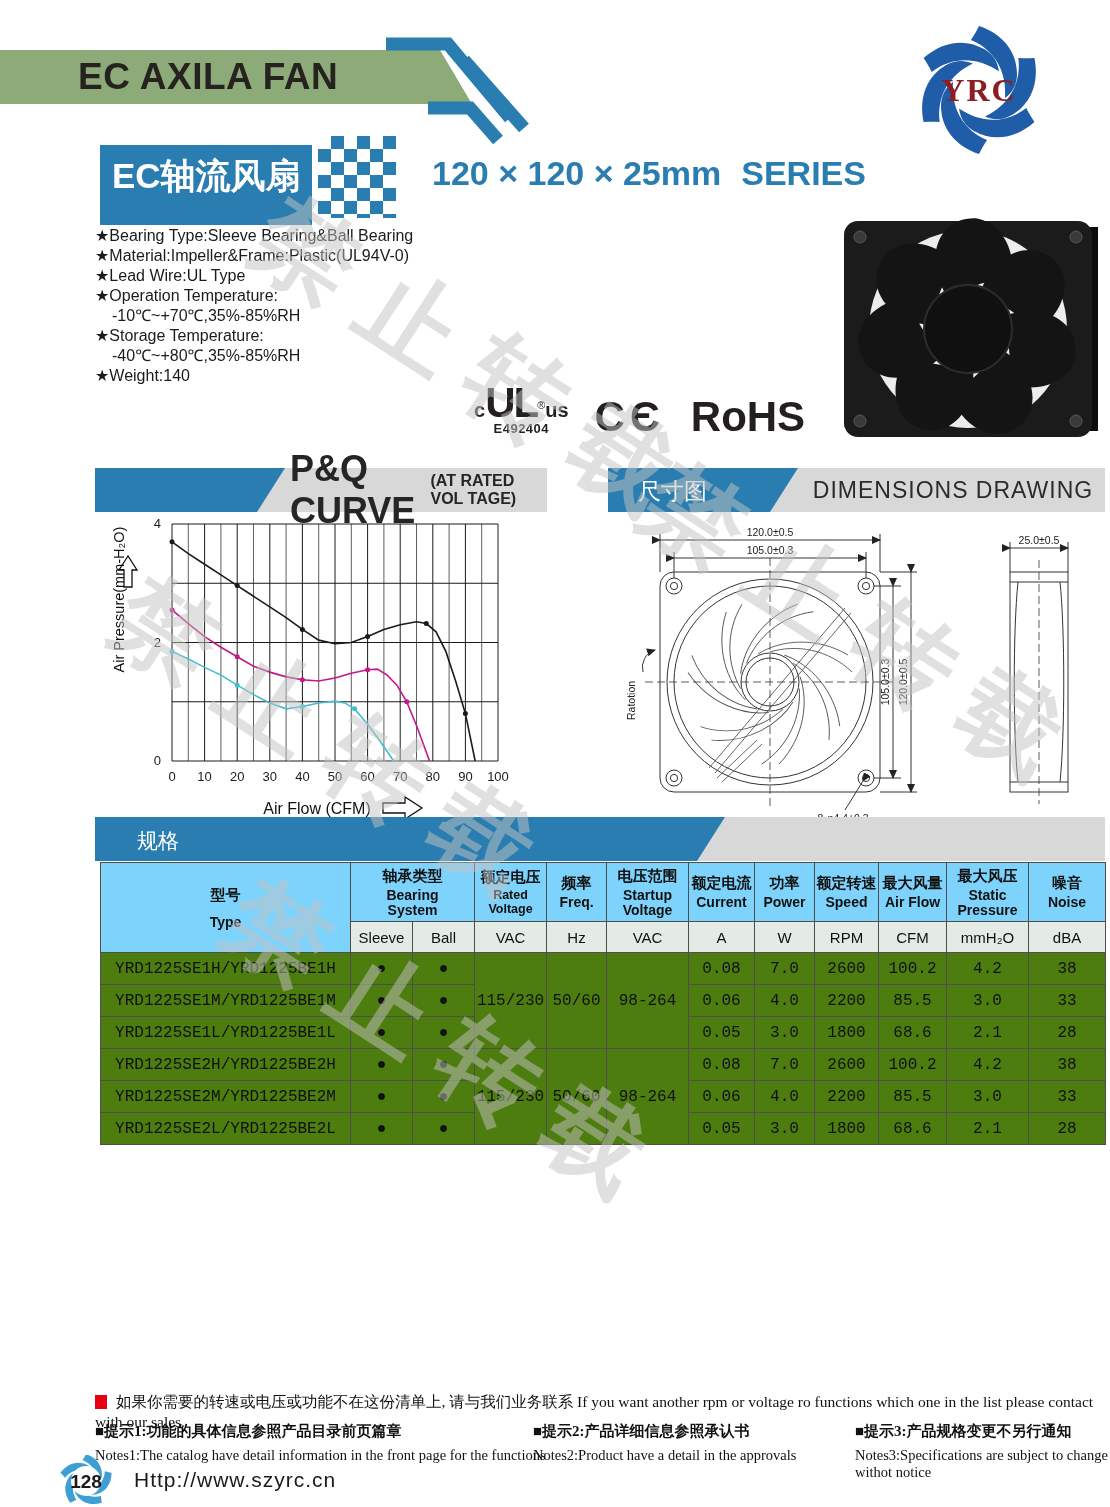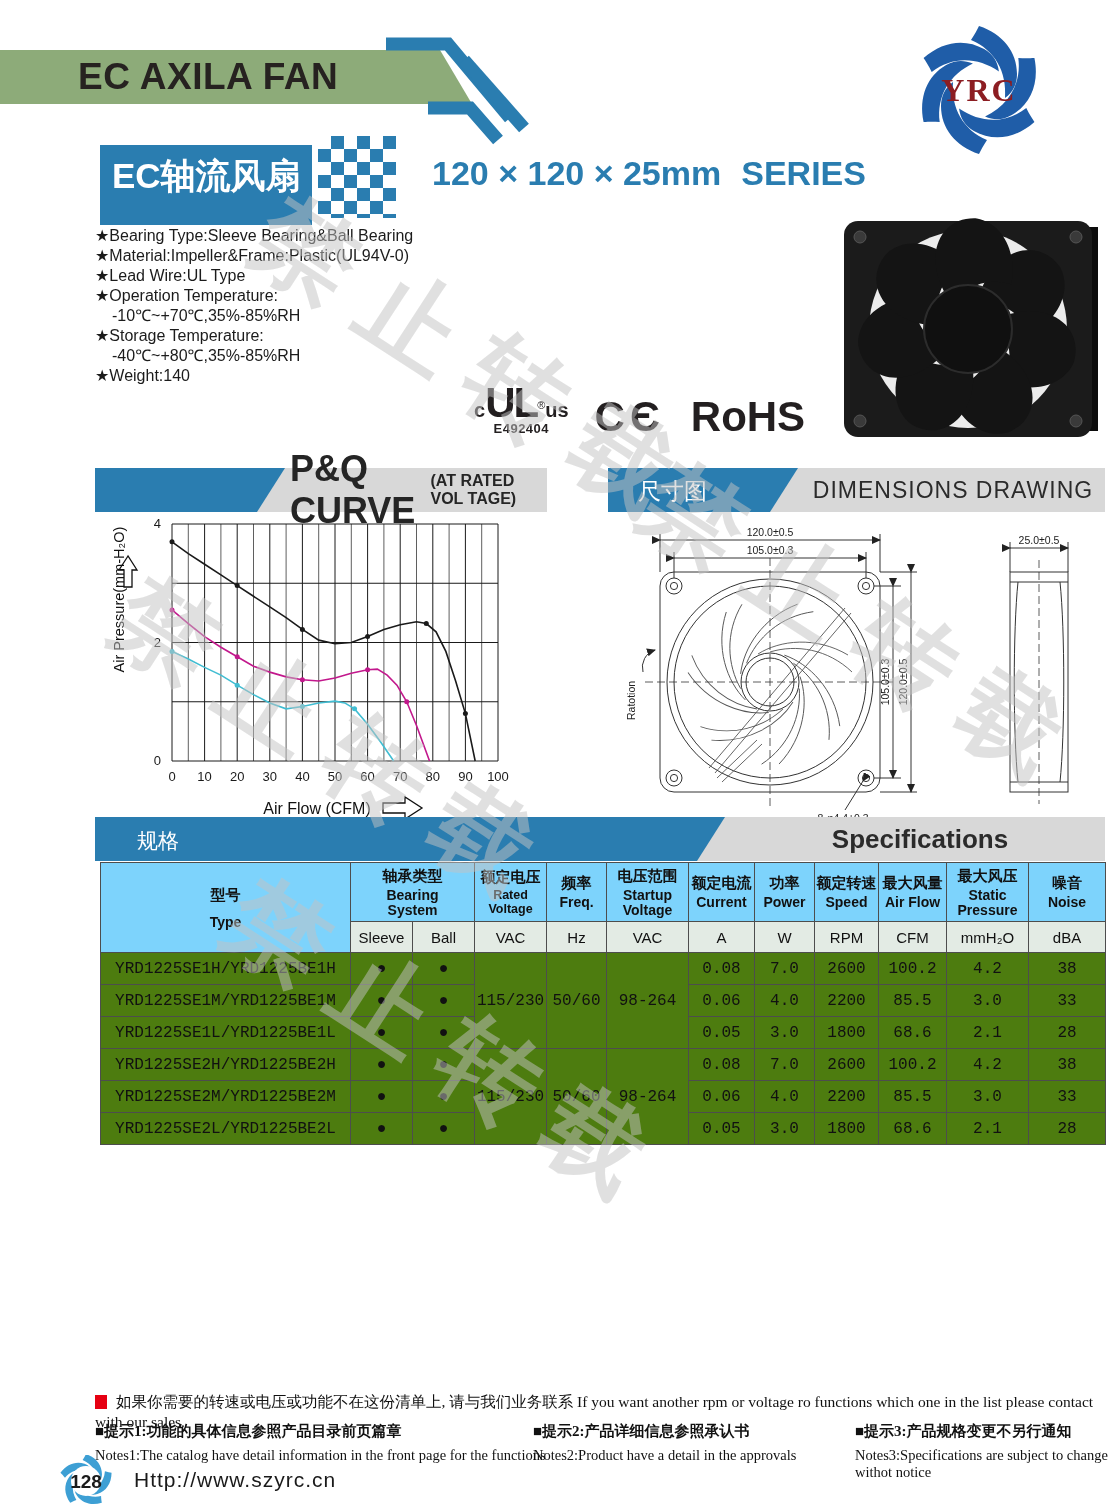--- a/index.html
+++ b/index.html
@@ -341,21 +341,20 @@
     <text transform="translate(302,172) rotate(-90)" text-anchor="middle">120.0±0.5</text>
     <text x="434" y="34" text-anchor="middle">25.0±0.5</text>
     <text x="238" y="312" text-anchor="middle">8-φ4.4±0.3</text>
     <text transform="translate(30,210) rotate(-90)">Ratotion</text>
   </svg>
 
   <div class="banner spec-banner">
     <div class="blue-part">
       <div class="cn-label">规格</div>
     </div>
-    <div class="spec-title">Specifications</div>
   </div>
 
   <div class="spec-table">
     <table>
       <colgroup>
         <col style="width:250px">
           <col style="width:62px">
           <col style="width:62px">
           <col style="width:72px">
         <col style="width:60px">

